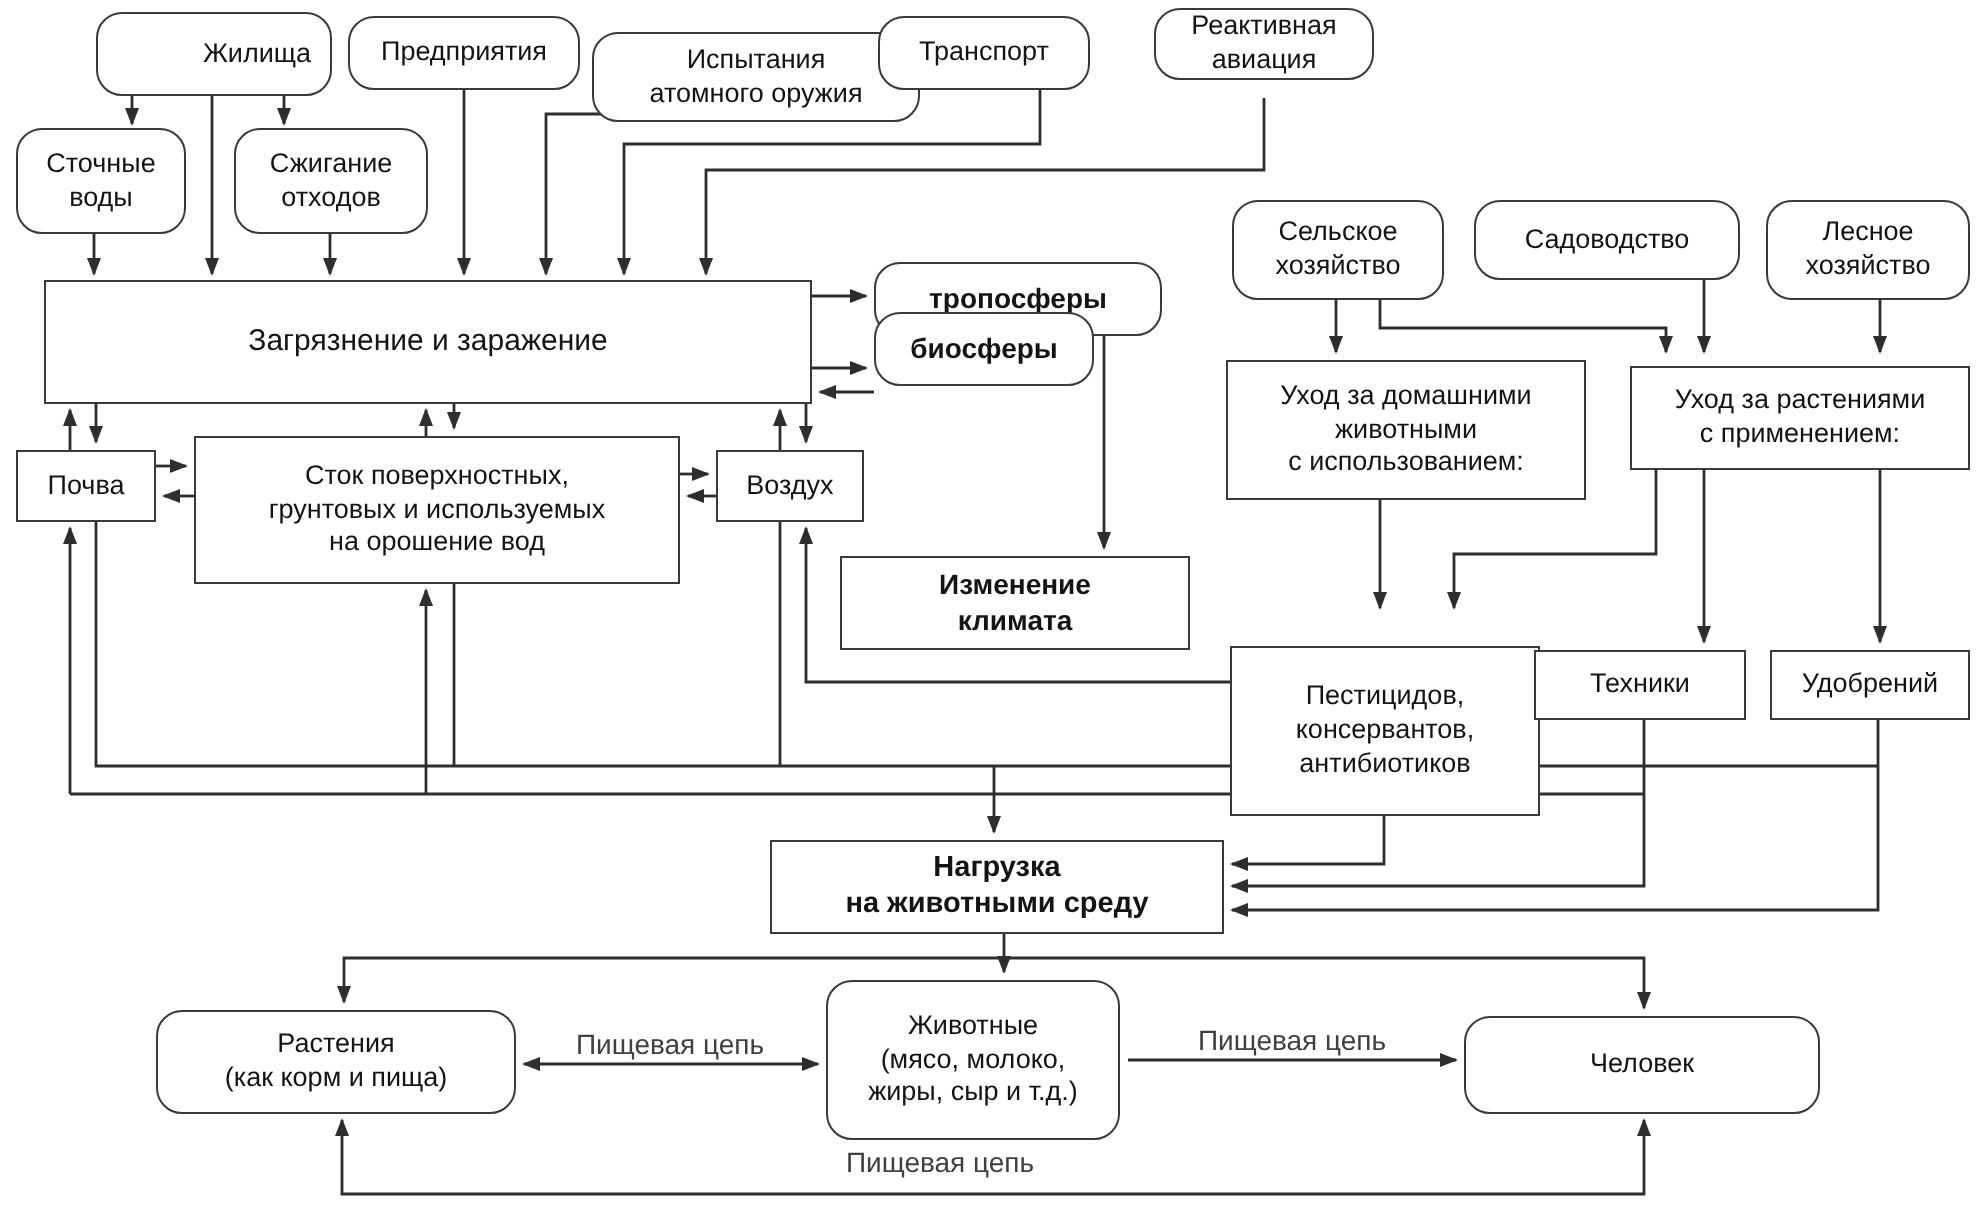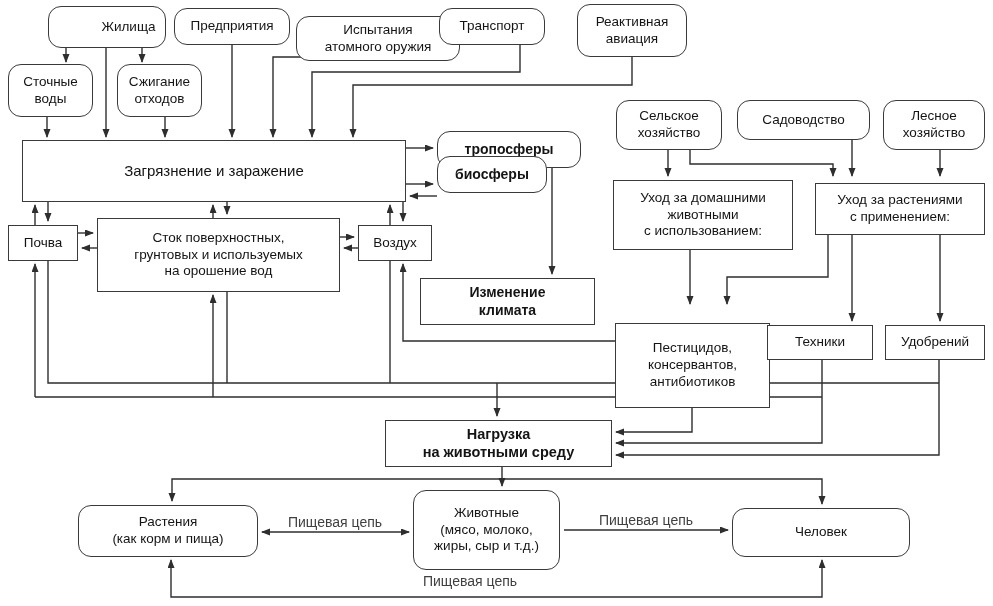--- a/index.html
+++ b/index.html
@@ -83,25 +83,25 @@
         <polyline points="564,530 728,530" fill="none" stroke="#2e2e2e" stroke-width="1.4" data-name="edge-47" marker-end="url(#ah)"></polyline>
         <polyline points="171,560 171,597 822,597 822,560" fill="none" stroke="#2e2e2e" stroke-width="1.4" data-name="edge-48" marker-end="url(#ah)" marker-start="url(#ah)"></polyline>
       </g>
   </svg>
   <div id="nodes" data-name="nodes-layer">
       <div class="node rounded" data-name="node-zhilishcha" style="left: 48px; top: 6px; width: 118px; height: 42px; padding-left: 47px;">Жилища</div>
       <div class="node rounded" data-name="node-predpriyatiya" style="left: 174px; top: 8px; width: 116px; height: 37px;">Предприятия</div>
       <div class="node rounded" data-name="node-ispytaniya" style="left: 296px; top: 4px; width: 164px; height: 45px; margin-top: 12px;">Испытания
 атомного оружия</div>
       <div class="node rounded" data-name="node-transport" style="left: 439px; top: 8px; width: 106px; height: 37px;">Транспорт</div>
-      <div class="node rounded" data-name="node-aviatsiya" style="left: 577px; top: 4px; width: 110px; height: 53px;">Реактивная
+      <div class="node rounded" data-name="node-aviatsiya" style="left: 577px; top: 4px; width: 110px; height: 36px;">Реактивная
 авиация</div>
       <div class="node rounded" data-name="node-stochnye-vody" style="left: 8px; top: 64px; width: 85px; height: 53px;">Сточные
 воды</div>
-      <div class="node rounded" data-name="node-szhiganie" style="left: 117px; top: 64px; width: 85px; height: 53px;">Сжигание
+      <div class="node rounded" data-name="node-szhiganie" style="left: 117px; top: 64px; width: 97px; height: 53px;">Сжигание
 отходов</div>
       <div class="node rect" data-name="node-zagryaznenie" style="left: 22px; top: 140px; width: 384px; height: 62px;">Загрязнение и заражение</div>
       <div class="node rounded bold" data-name="node-troposfery" style="left: 437px; top: 131px; width: 144px; height: 37px;">тропосферы</div>
       <div class="node rounded bold" data-name="node-biosfery" style="left: 437px; top: 156px; width: 110px; height: 37px;">биосферы</div>
       <div class="node rounded" data-name="node-selskoe" style="left: 616px; top: 100px; width: 106px; height: 50px;">Сельское
 хозяйство</div>
       <div class="node rounded" data-name="node-sadovodstvo" style="left: 737px; top: 100px; width: 133px; height: 40px;">Садоводство</div>
       <div class="node rounded" data-name="node-lesnoe" style="left: 883px; top: 100px; width: 102px; height: 50px;">Лесное
 хозяйство</div>
       <div class="node rect" data-name="node-pochva" style="left: 8px; top: 225px; width: 70px; height: 36px;">Почва</div>

